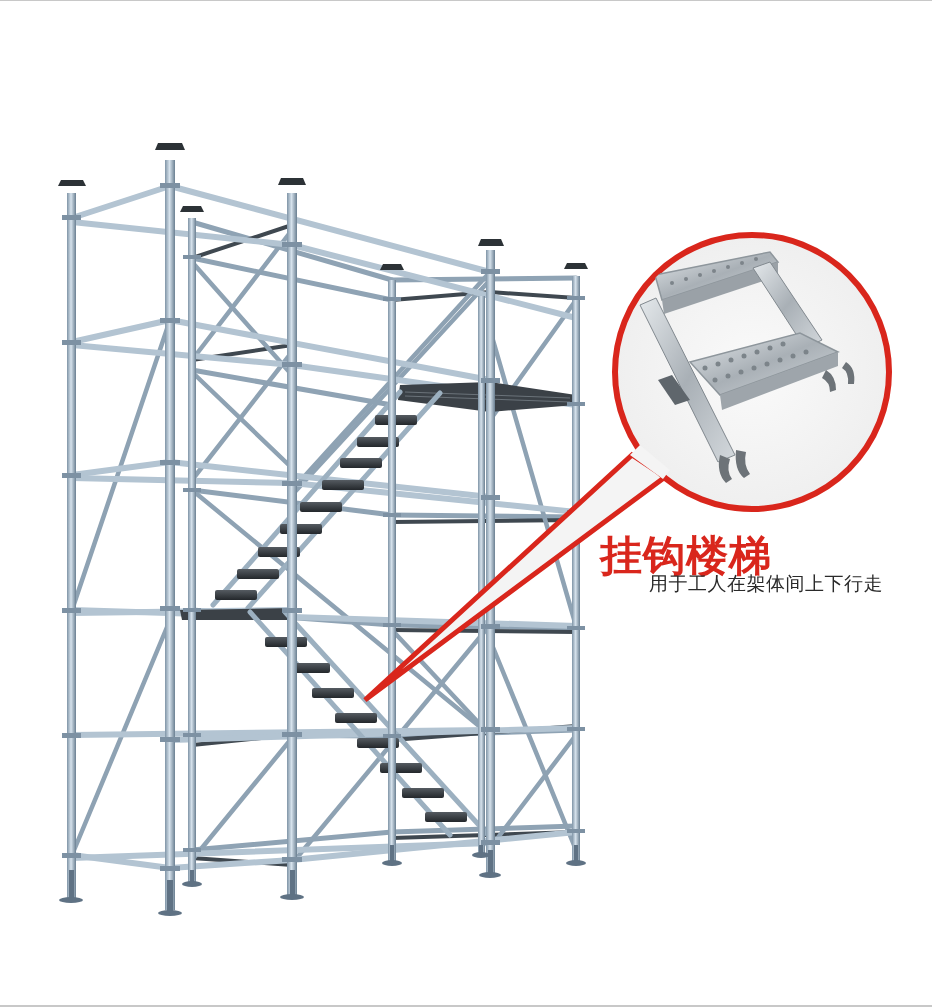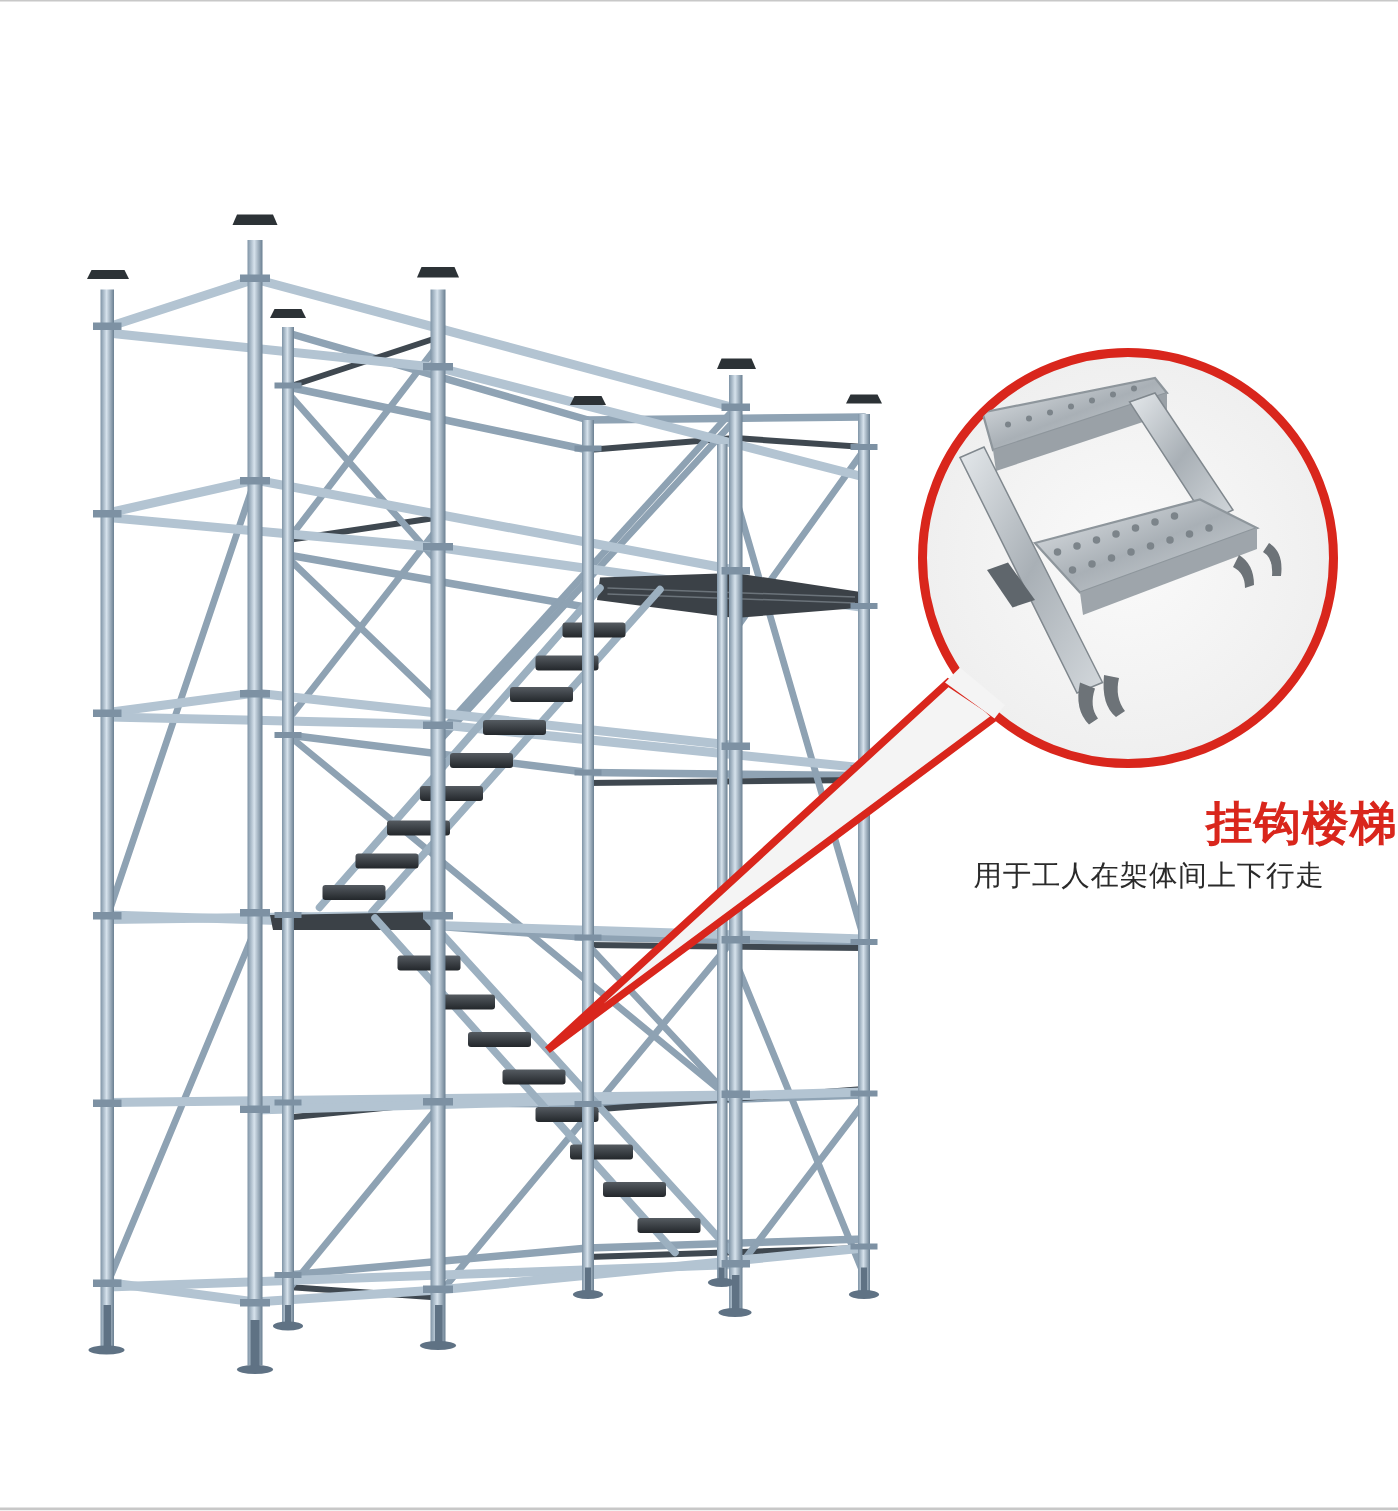--- a/index.html
+++ b/index.html
@@ -1,20 +1,20 @@
 <!DOCTYPE html>
 <html><head>
 <meta charset="utf-8">
 <style>
   html, body { margin: 0; padding: 0; background: #ffffff; }
   body { width: 932px; height: 1007px; position: relative; overflow: hidden; font-family: "DejaVu Sans", sans-serif; }
   .border-top { position: absolute; left: 0; top: 0; width: 932px; height: 1px; background: #c8c8c8; }
   .border-bottom { position: absolute; left: 0; top: 1005px; width: 932px; height: 2px; background: #c8c8c8; }
   .scene { position: absolute; left: 0; top: 0; width: 932px; height: 1007px; }
-  .callout-title { position: absolute; left: 600px; top: 528px; width: 332px; text-align: right; font-size: 31px; font-weight: bold; color: #d9261c; letter-spacing: 1px; }
+  .callout-title { position: absolute; left: 600px; top: 528px; width: 332px; text-align: left; font-size: 42px; font-weight: bold; color: #d9261c; letter-spacing: 1px; }
   .callout-sub { position: absolute; left: 600px; top: 571px; width: 332px; text-align: center; font-size: 19px; color: #2a2a2a; letter-spacing: 0.5px; }
 </style>
 </head>
 <body>
 
 <div class="border-top"></div>
 
 <svg class="scene" viewBox="0 0 932 1007" xmlns="http://www.w3.org/2000/svg">
   <defs>
     <linearGradient id="pipeV" x1="0" x2="1" y1="0" y2="0">

